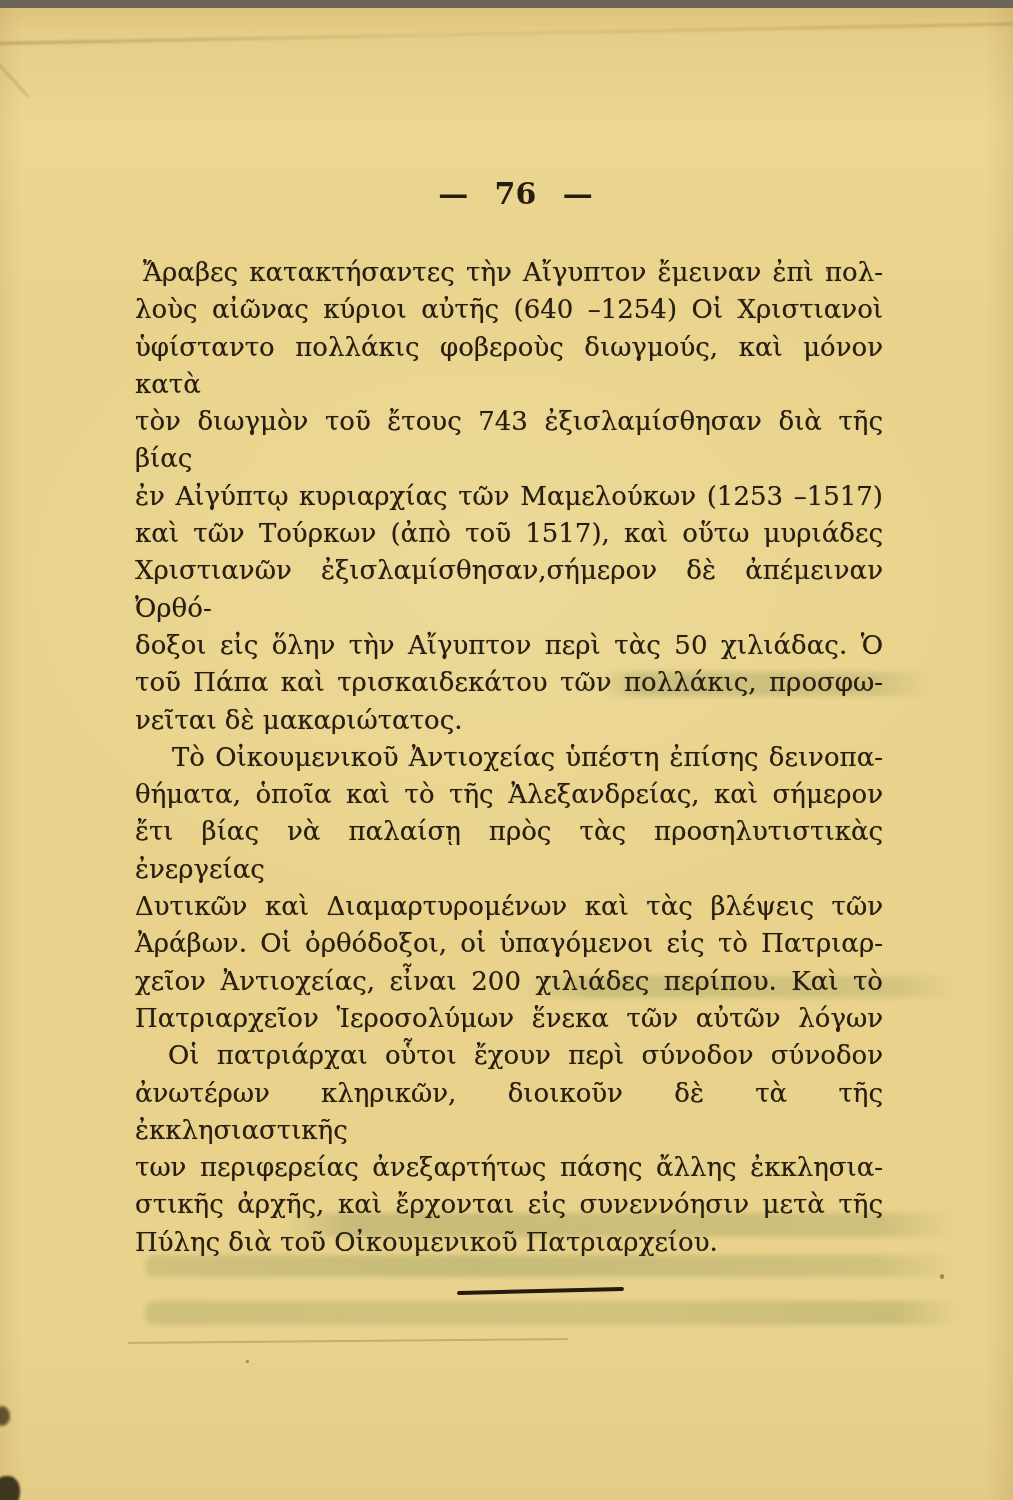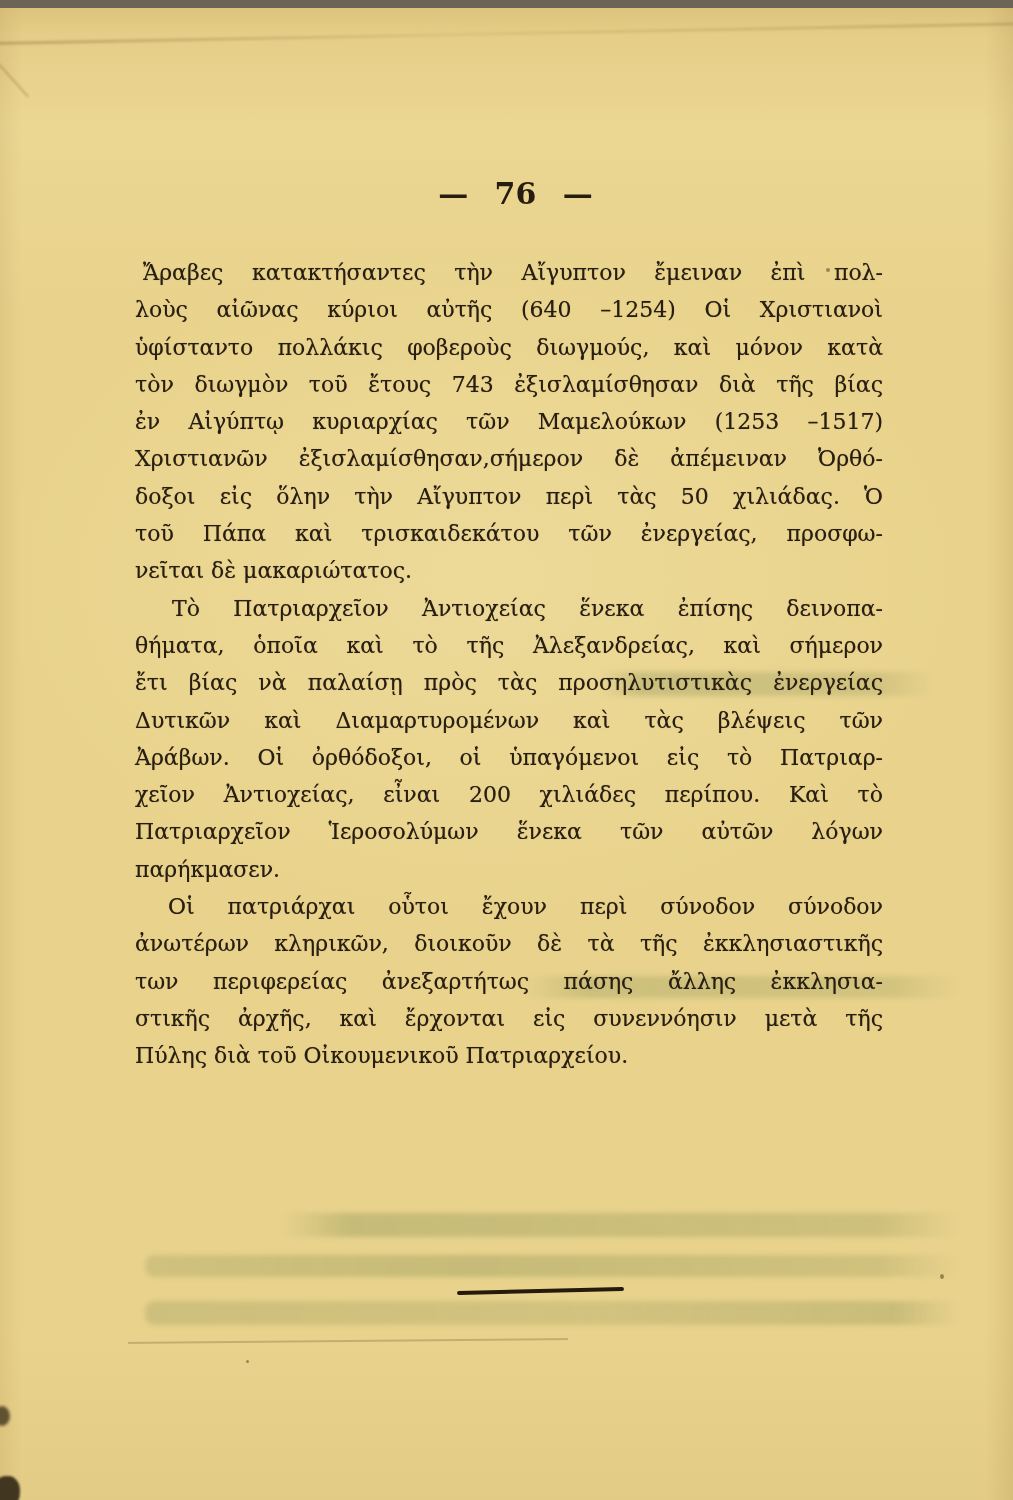--- a/index.html
+++ b/index.html
@@ -27,21 +27,21 @@
     background:rgba(140,108,50,.38);transform:rotate(48deg);transform-origin:left center;filter:blur(1px);
   }
   .page-number{
     position:absolute;left:0;top:168px;width:1013px;
     text-align:center;text-indent:18px;
     font-size:30px;font-weight:bold;word-spacing:16px;
     color:#261c0f;
   }
   .text-block{
     position:absolute;left:135px;top:246px;width:748px;
-    font-size:22px;line-height:37.3px;
+    font-size:26px;line-height:37.3px;
     text-shadow:0 0 .7px rgba(45,33,16,.55);
   }
   .para{margin:0;}
   .line{text-align:justify;text-align-last:justify;}
   .line.last{text-align-last:left;}
   .para1 .line.first{text-indent:8px;}
   .para2 .line.first{text-indent:37px;}
   .para3 .line.first{text-indent:33px;}
   .divider{
     position:absolute;left:457px;top:1281px;width:167px;height:3.6px;
@@ -92,34 +92,34 @@
   <div class="ghost g4"></div>
   <div class="ghost g5"></div>
 
   <div class="text-block">
     <div class="para para1">
       <div class="line first">Ἄραβες κατακτήσαντες τὴν Αἴγυπτον ἔμειναν ἐπὶ πολ-</div>
       <div class="line">λοὺς αἰῶνας κύριοι αὐτῆς (640 –1254)  Οἱ Χριστιανοὶ</div>
       <div class="line">ὑφίσταντο πολλάκις φοβεροὺς διωγμούς, καὶ μόνον κατὰ</div>
       <div class="line">τὸν διωγμὸν τοῦ ἔτους 743 ἐξισλαμίσθησαν διὰ τῆς βίας</div>
       <div class="line">ἐν Αἰγύπτῳ κυριαρχίας τῶν Μαμελούκων (1253 –1517)</div>
+      <div class="line">καὶ τῶν Τούρκων (ἀπὸ τοῦ 1517), καὶ οὕτω μυριάδες</div>
       <div class="line">Χριστιανῶν ἐξισλαμίσθησαν,σήμερον δὲ ἀπέμειναν Ὀρθό-</div>
       <div class="line">δοξοι εἰς ὅλην τὴν Αἴγυπτον περὶ τὰς 50 χιλιάδας. Ὁ</div>
-      <div class="line">τοῦ Πάπα καὶ τρισκαιδεκάτου τῶν ἐνεργείας, προσφω-</div>
+      <div class="line">τοῦ Πάπα καὶ τρισκαιδεκάτου τῶν πολλάκις, προσφω-</div>
       <div class="line last">νεῖται δὲ μακαριώτατος.</div>
     </div>
     <div class="para para2">
-      <div class="line first">Τὸ Πατριαρχεῖον Ἀντιοχείας ἕνεκα ἐπίσης δεινοπα-</div>
+      <div class="line first">Τὸ Οἰκουμενικοῦ Ἀντιοχείας ὑπέστη ἐπίσης δεινοπα-</div>
       <div class="line">θήματα, ὁποῖα καὶ τὸ τῆς Ἀλεξανδρείας, καὶ σήμερον</div>
       <div class="line">ἔτι βίας νὰ παλαίσῃ πρὸς τὰς προσηλυτιστικὰς ἐνεργείας</div>
       <div class="line">Δυτικῶν καὶ Διαμαρτυρομένων καὶ τὰς βλέψεις τῶν</div>
       <div class="line">Ἀράβων. Οἱ ὀρθόδοξοι, οἱ ὑπαγόμενοι εἰς τὸ Πατριαρ-</div>
       <div class="line">χεῖον Ἀντιοχείας, εἶναι 200 χιλιάδες περίπου. Καὶ τὸ</div>
       <div class="line">Πατριαρχεῖον Ἱεροσολύμων ἕνεκα τῶν αὐτῶν λόγων</div>
-      <div class="line last">παρήκμασεν.</div>
     </div>
     <div class="para para3">
       <div class="line first">Οἱ πατριάρχαι οὗτοι ἔχουν περὶ σύνοδον σύνοδον</div>
       <div class="line">ἀνωτέρων κληρικῶν, διοικοῦν δὲ τὰ τῆς ἐκκλησιαστικῆς</div>
       <div class="line">των περιφερείας ἀνεξαρτήτως πάσης ἄλλης ἐκκλησια-</div>
       <div class="line">στικῆς ἀρχῆς, καὶ ἔρχονται εἰς συνεννόησιν μετὰ τῆς</div>
       <div class="line last">Πύλης διὰ τοῦ Οἰκουμενικοῦ Πατριαρχείου.</div>
     </div>
   </div>
 

